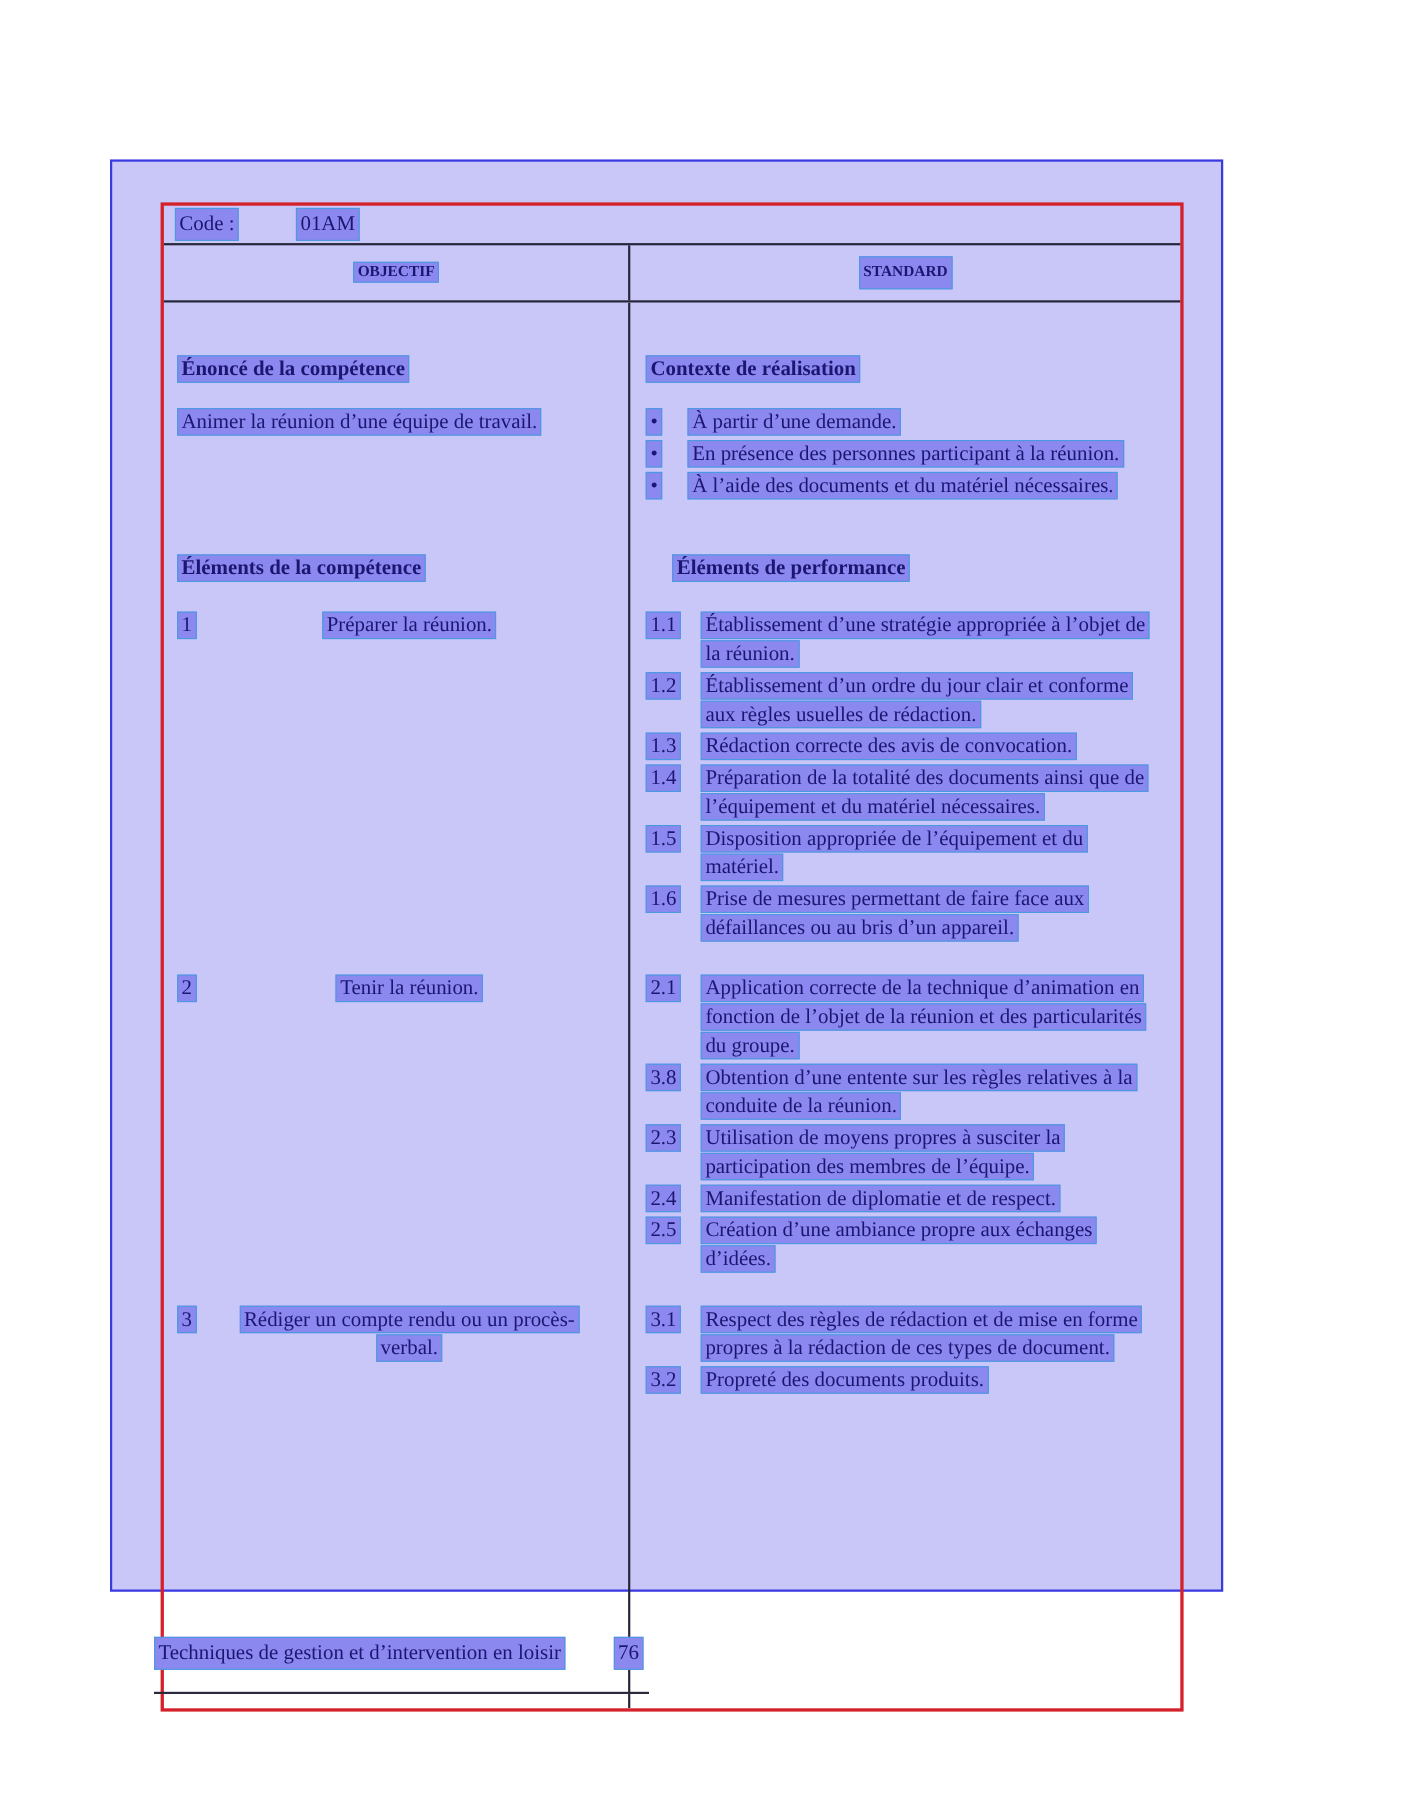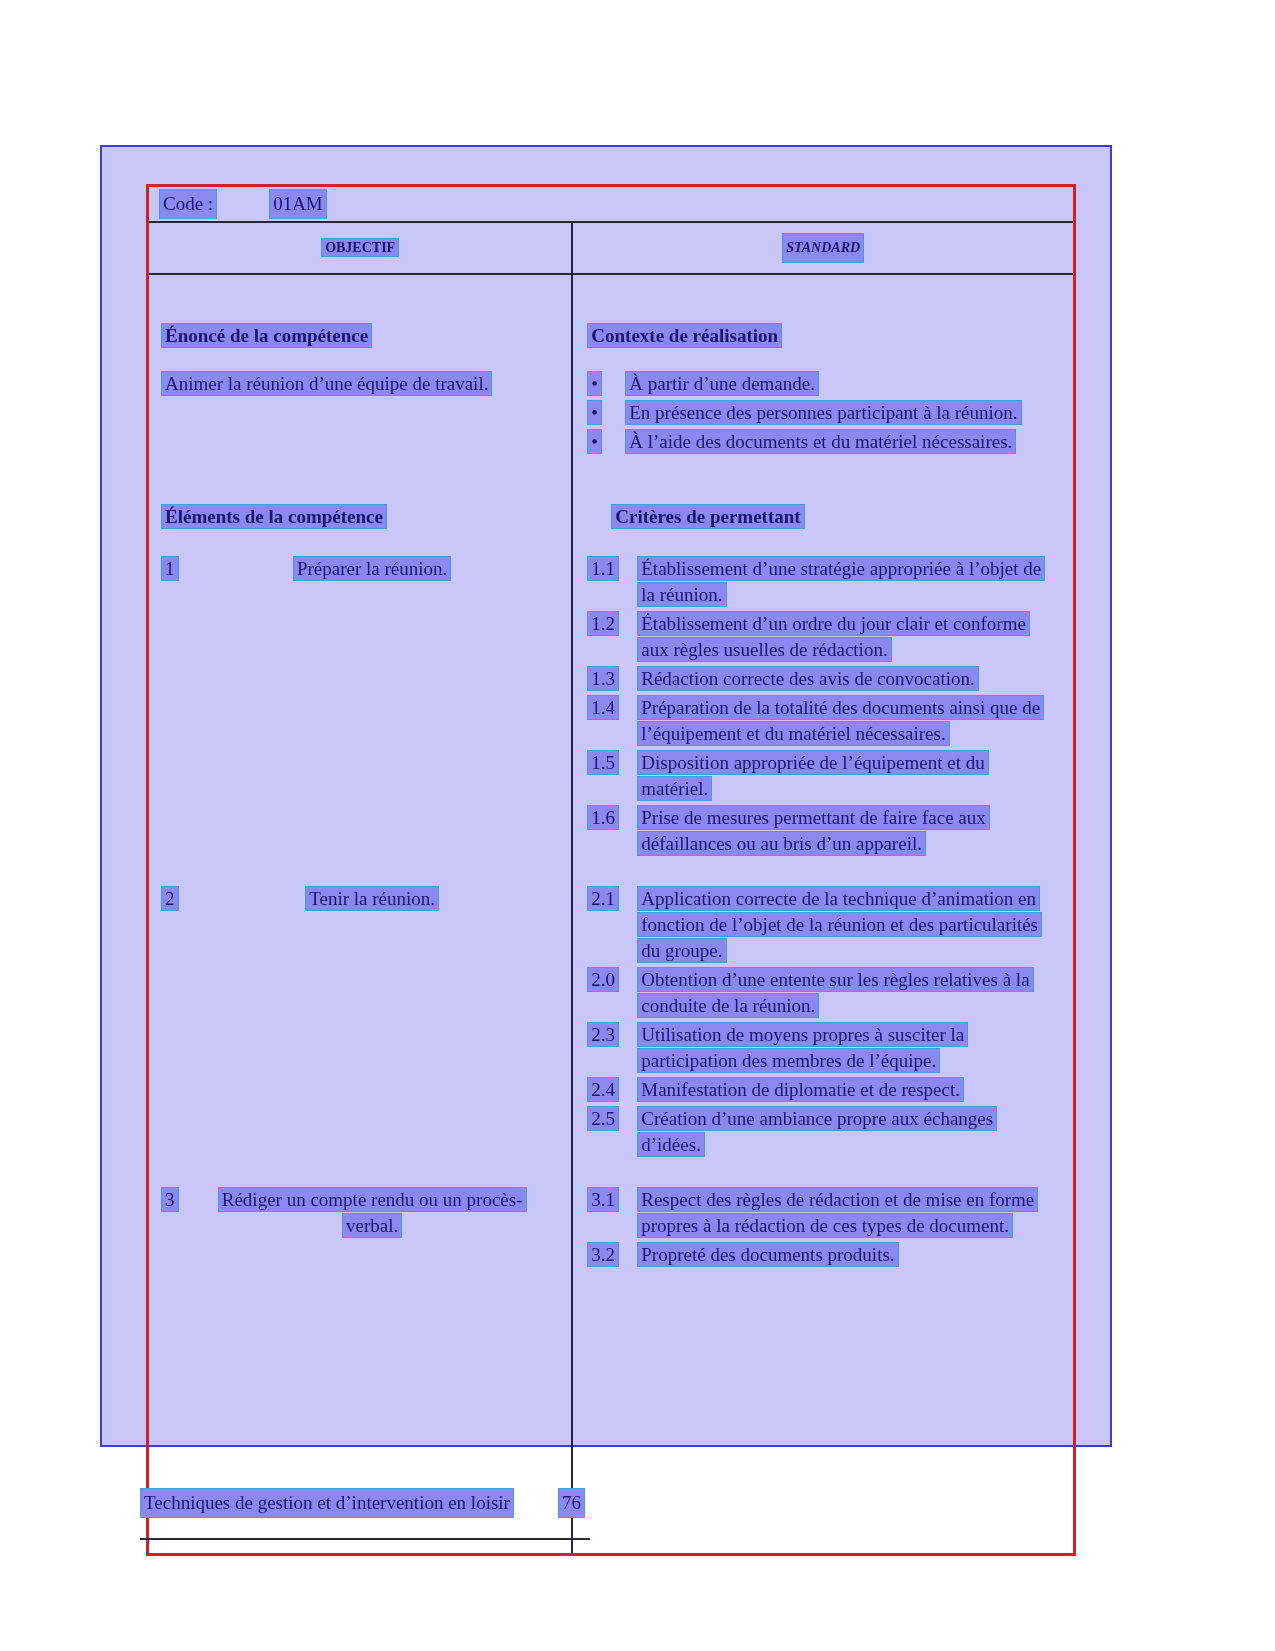--- a/index.html
+++ b/index.html
@@ -55,21 +55,20 @@
     text-align: center;
   }
   .head-row .hcell-r {
     flex: 1;
     text-align: center;
     border-left: 2px solid #26263a;
     align-self: stretch;
     display: flex;
     align-items: center;
     justify-content: center;
-    font-style: italic;
   }
   .tbody {
     position: relative;
     flex: 1;
     overflow: hidden;
   }
   .vline {
     position: absolute;
     left: 45.7%;
     top: 0;
@@ -173,21 +172,21 @@
               <div class="btext"><span class="hl">À l’aide des documents et du matériel nécessaires.</span></div>
             </div>
           </div>
         </div>
 
         <div class="row row-titles2">
           <div class="lcell">
             <span class="hl bold">Éléments de la compétence</span>
           </div>
           <div class="rcell">
-            <span class="hl bold">Critères de permettant</span>
+            <span class="hl bold">Éléments de performance</span>
           </div>
         </div>
 
         <div class="row row-elem">
           <div class="lcell">
             <div class="elem">
               <div class="numcol"><span class="hl">1</span></div>
               <div class="etext"><span class="hl">Préparer la réunion.</span></div>
             </div>
           </div>
@@ -225,21 +224,21 @@
               <div class="numcol"><span class="hl">2</span></div>
               <div class="etext"><span class="hl">Tenir la réunion.</span></div>
             </div>
           </div>
           <div class="rcell">
             <div class="crit">
               <div class="numcol"><span class="hl">2.1</span></div>
               <div class="ctext"><span class="hl">Application correcte de la technique d’animation en fonction de l’objet de la réunion et des particularités du groupe.</span></div>
             </div>
             <div class="crit">
-              <div class="numcol"><span class="hl">2.0</span></div>
+              <div class="numcol"><span class="hl">3.8</span></div>
               <div class="ctext"><span class="hl">Obtention d’une entente sur les règles relatives à la conduite de la réunion.</span></div>
             </div>
             <div class="crit">
               <div class="numcol"><span class="hl">2.3</span></div>
               <div class="ctext"><span class="hl">Utilisation de moyens propres à susciter la participation des membres de l’équipe.</span></div>
             </div>
             <div class="crit">
               <div class="numcol"><span class="hl">2.4</span></div>
               <div class="ctext"><span class="hl">Manifestation de diplomatie et de respect.</span></div>
             </div>

